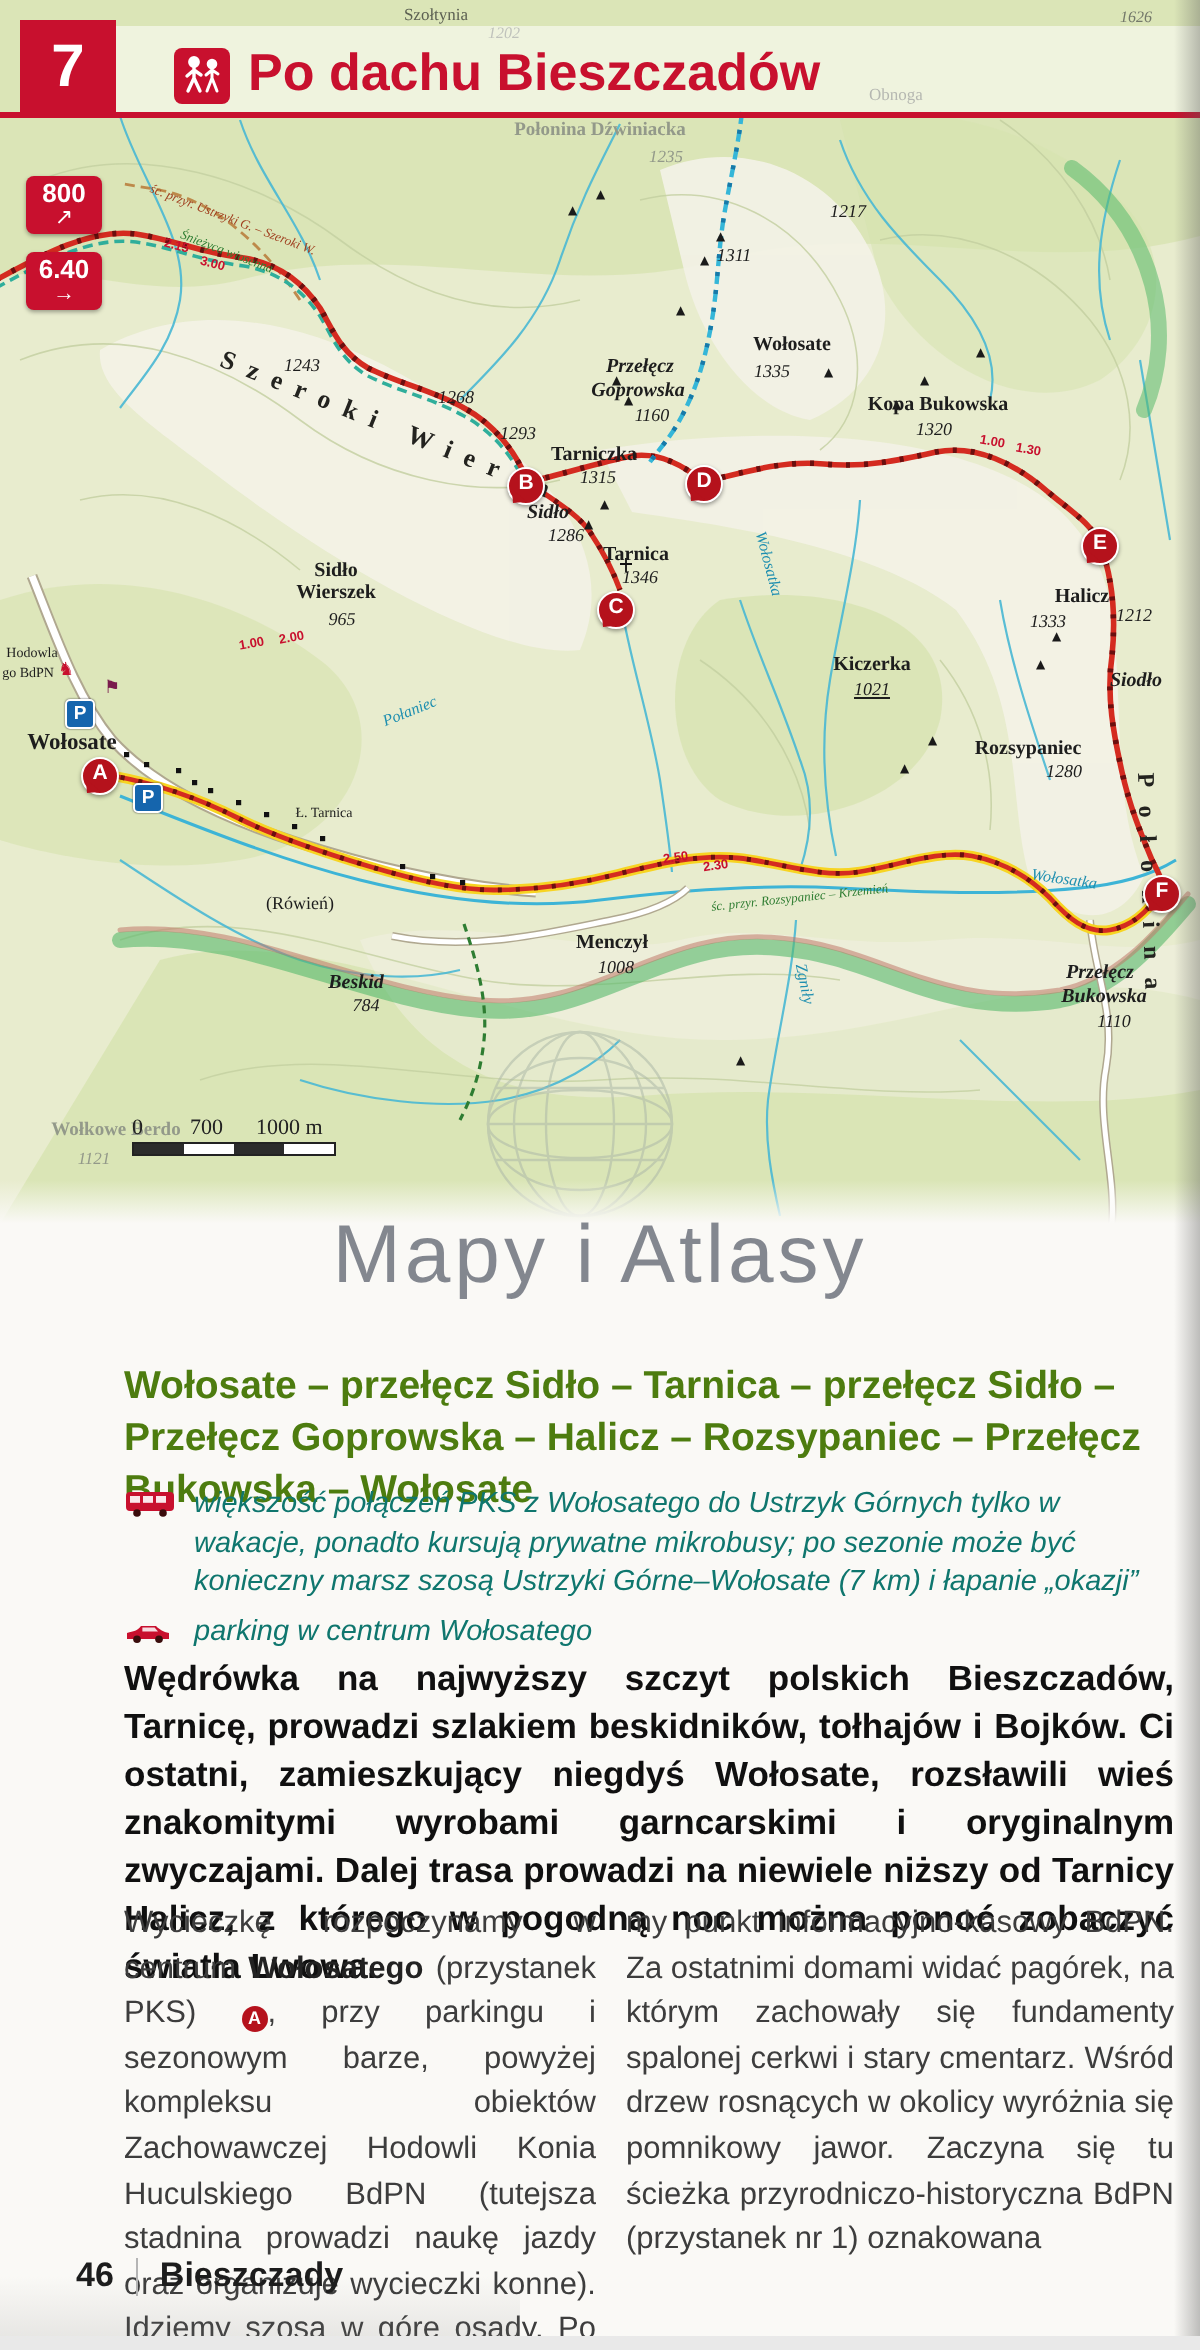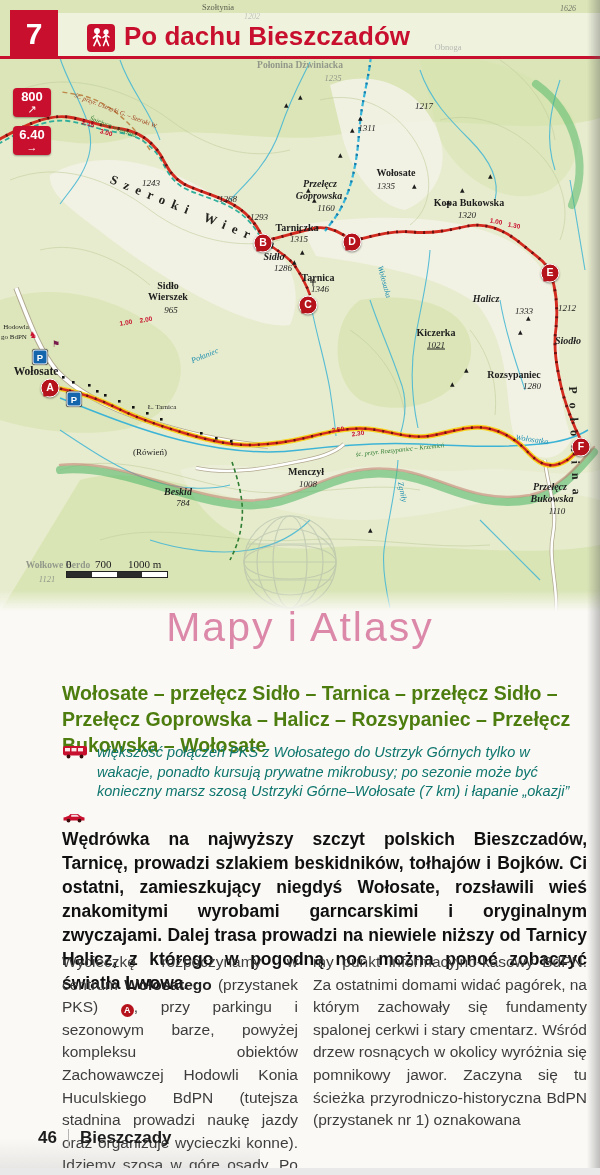--- a/index.html
+++ b/index.html
@@ -61,21 +61,21 @@
   .scale .bar{width:100px;height:5px;border:1px solid #222;display:flex}
   .scale .bar i{flex:1}
   .scale .bar i:nth-child(odd){background:#2b2b2b}
   .scale .bar i:nth-child(even){background:#fff}
 
   .map-fade{position:absolute;left:0;top:590px;width:600px;height:24px;
             background:linear-gradient(rgba(250,249,246,0),#faf9f6 90%)}
 
   
   .watermark{position:absolute;left:0;top:604px;width:600px;text-align:center;font-size:41px;
-             color:#be185d;opacity:.5;letter-spacing:2px}
+             color:#0f172a;opacity:.5;letter-spacing:2px}
   .route-title{position:absolute;left:62px;top:680px;width:525px;font-size:19.5px;font-weight:bold;
                line-height:26px;color:#4d7c0f}
   .note{position:absolute;left:62px;width:524px;display:flex;gap:8px;align-items:flex-start}
   #note-bus{top:743px}
   #note-car{top:807px}
   .note .ic{flex:0 0 27px;padding-top:2px}
   .note .tx{font-style:italic;font-size:14.5px;line-height:19.5px;color:#0f766e}
   .intro{position:absolute;left:62px;top:827px;width:525px;font-size:17.5px;font-weight:bold;
          line-height:24px;text-align:justify;color:#101010}
   .cols{position:absolute;left:62px;top:951px;width:525px;display:flex;gap:15px}
@@ -263,21 +263,21 @@
         <div class="ml pass" style="left: 274px; top: 257px;">Sidło</div>
         <div class="ml elev" style="left: 283px; top: 268px;">1286</div>
         <div class="ml peak" style="left: 318px; top: 278px;">Tarnica</div>
         <div class="ml elev" style="left: 320px; top: 289px;">1346</div>
         <div class="ml ridge" style="left: 196px; top: 213px; transform: translate(-50%, -50%) rotate(22deg);">Szeroki Wierch</div>
         <div class="ml peak" style="left: 168px; top: 286px;">Sidło</div>
         <div class="ml peak" style="left: 168px; top: 297px;">Wierszek</div>
         <div class="ml elev" style="left: 171px; top: 310px;">965</div>
         <div class="ml peak" style="left: 436px; top: 333px;">Kiczerka</div>
         <div class="ml elev" style="left: 436px; top: 345px; text-decoration: underline;">1021</div>
-        <div class="ml peak" style="left: 486px; top: 299px; font-style: italic;">Halicz</div>
+        <div class="ml peak" style="left: 541px; top: 299px;">Halicz</div>
         <div class="ml elev" style="left: 524px; top: 311px;">1333</div>
         <div class="ml pass" style="left: 568px; top: 297px; margin-top: 44px;">Siodło</div>
         <div class="ml elev" style="left: 567px; top: 308px;">1212</div>
         <div class="ml peak" style="left: 514px; top: 375px;">Rozsypaniec</div>
         <div class="ml elev" style="left: 532px; top: 386px;">1280</div>
         <div class="ml pass" style="left: 550px; top: 487px;">Przełęcz</div>
         <div class="ml pass" style="left: 552px; top: 499px;">Bukowska</div>
         <div class="ml elev" style="left: 557px; top: 511px;">1110</div>
         <div class="ml peak" style="left: 306px; top: 472px;">Menczył</div>
         <div class="ml elev" style="left: 308px; top: 484px;">1008</div>
@@ -382,20 +382,21 @@
 
   <div class="note" id="note-car">
     <span class="ic">
       <svg width="24" height="12" viewBox="0 0 24 12">
         <path d="M1.5 9.5 L1.5 6.5 C5 5.5 6.5 5.5 8.5 3 L16 3 C18 5 19.5 5.8 22.5 6.5 L22.5 9.5 Z" fill="#c8102e"></path>
         <path d="M9.2 3.8 L15.3 3.8 L17 5.8 L9.2 5.8 Z" fill="#fff" opacity=".85"></path>
         <circle cx="6.5" cy="9.6" r="1.9" fill="#3a0c0c"></circle>
         <circle cx="17.5" cy="9.6" r="1.9" fill="#3a0c0c"></circle>
       </svg>
     </span>
+    <span class="tx">parking w centrum Wołosatego</span>
   </div>
 
   <p class="intro" style="margin:0">Wędrówka na najwyższy szczyt polskich Bieszczadów, Tarnicę, prowadzi szlakiem beskidników, tołhajów i Bojków. Ci ostatni, zamieszkujący niegdyś Wołosate, rozsławili wieś znakomitymi wyrobami garncarskimi i oryginalnym zwyczajami. Dalej trasa prowadzi na niewiele niższy od Tarnicy Halicz, z którego w pogodną noc można ponoć zobaczyć światła Lwowa.</p>
 
   <div class="cols">
     <div class="col l"><span>Wycieczkę rozpoczynamy w centrum </span><b>Wołosatego</b><span> (przystanek PKS) </span><span class="abadge">A</span><span>, przy parkingu i sezonowym barze, powyżej kompleksu obiektów Zachowawczej Hodowli Konia Huculskiego BdPN (tutejsza stadnina prowadzi naukę jazdy oraz organizuje wycieczki konne). Idziemy szosą w górę osady. Po lewej mija-</span></div>
     <div class="col r">my punkt informacyjno-kasowy BdPN. Za ostatnimi domami widać pagórek, na którym zachowały się fundamenty spalonej cerkwi i stary cmentarz. Wśród drzew rosnących w okolicy wyróżnia się pomnikowy jawor. Zaczyna się tu ścieżka przyrodniczo-historyczna BdPN (przystanek nr 1) oznakowana</div>
   </div>
 
   <div class="footer">

